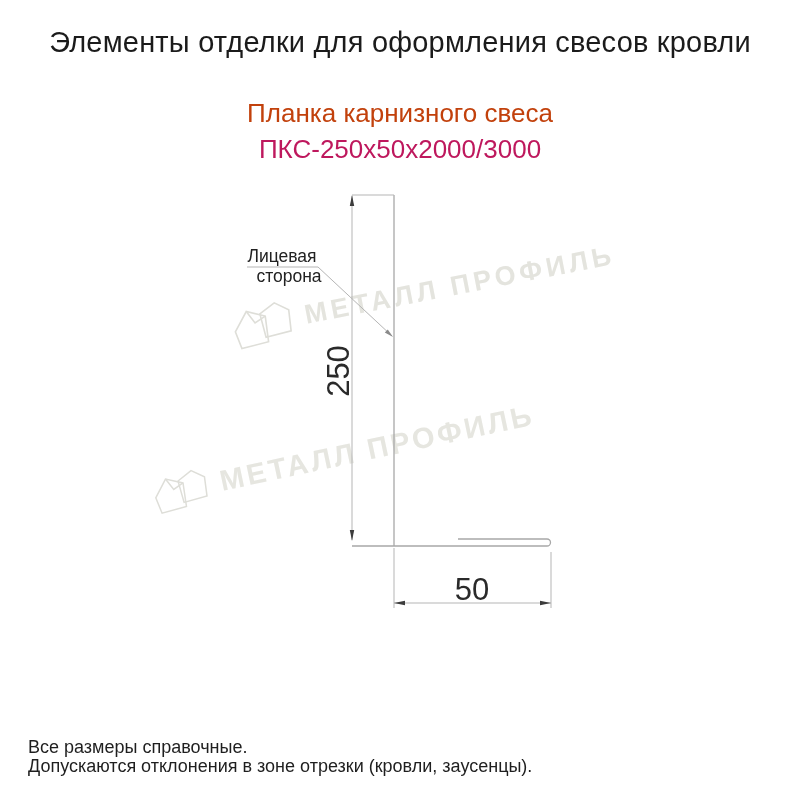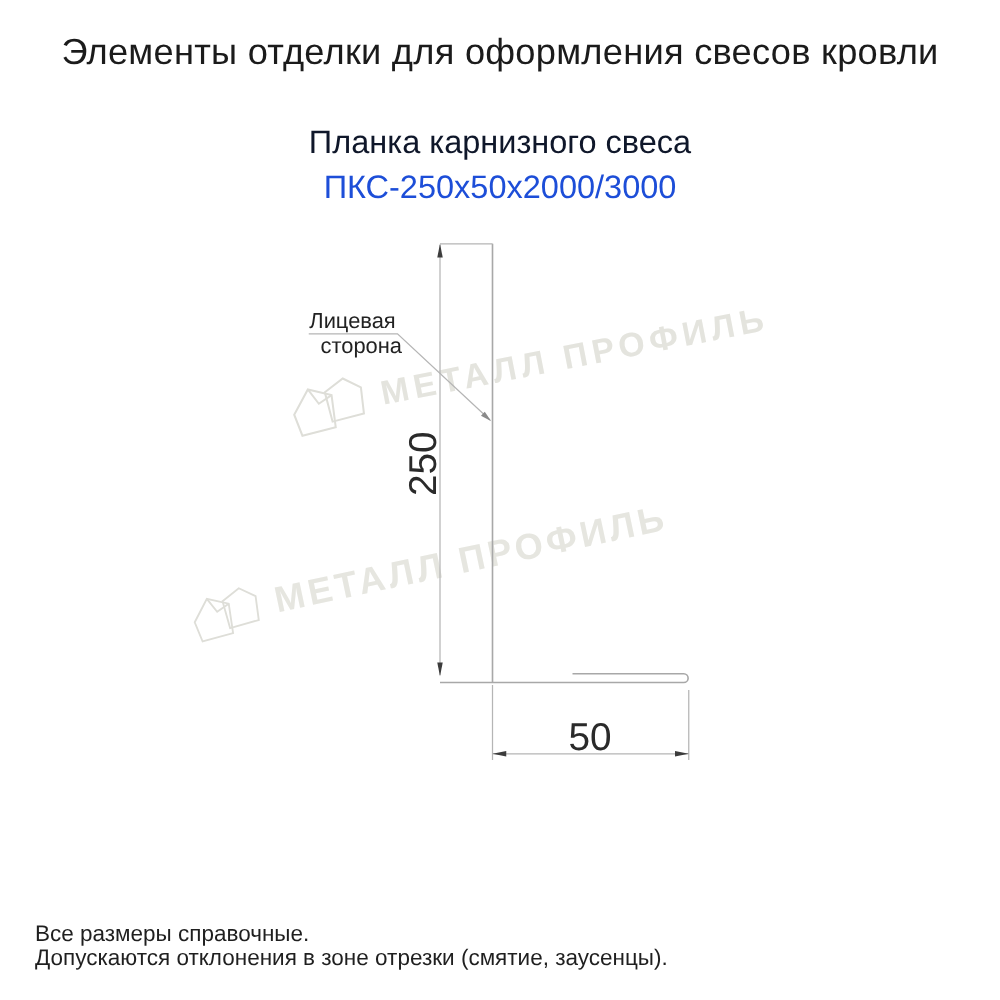--- a/index.html
+++ b/index.html
@@ -6,25 +6,25 @@
   body{
     width:800px;height:800px;position:relative;background:#ffffff;
     font-family:"Liberation Sans", sans-serif;overflow:hidden;
   }
   .page-title{
     position:absolute;top:26px;left:0;width:800px;text-align:center;
     font-size:29px;font-weight:400;color:#1b1b1b;letter-spacing:0.2px;
   }
   .product-name{
     position:absolute;top:98px;left:0;width:800px;text-align:center;
-    font-size:26px;font-weight:400;color:#0f172a;
+    font-size:26px;font-weight:400;color:#c2410c;
   }
   .product-code{
     position:absolute;top:134px;left:0;width:800px;text-align:center;
-    font-size:26px;font-weight:400;color:#1d4ed8;
+    font-size:26px;font-weight:400;color:#be185d;
   }
   .watermark{
     position:absolute;display:flex;align-items:center;gap:10px;
     pointer-events:none;z-index:1;
   }
   .wm-1{left:228px;top:262px;width:390px;transform:rotate(-11deg);transform-origin:center;}
   .wm-2{left:148px;top:418px;width:390px;transform:rotate(-12deg);transform-origin:center;}
   .wm-text{
     font-size:27px;font-weight:700;letter-spacing:4px;color:#e4e4de;white-space:nowrap;
   }
@@ -95,14 +95,14 @@
   <text class="dim-text" transform="translate(349,371) rotate(-90)" text-anchor="middle">250</text>
 
   <text class="dim-text" x="472" y="600" text-anchor="middle">50</text>
 
   <text class="label-text" x="282" y="262" text-anchor="middle">Лицевая</text>
   <text class="label-text" x="289" y="282" text-anchor="middle">сторона</text>
 </svg>
 
 <div class="footer">
   <div>Все размеры справочные.</div>
-  <div>Допускаются отклонения в зоне отрезки (смятие, заусенцы).</div>
+  <div>Допускаются отклонения в зоне отрезки (кровли, заусенцы).</div>
 </div>
 
 </body></html>

